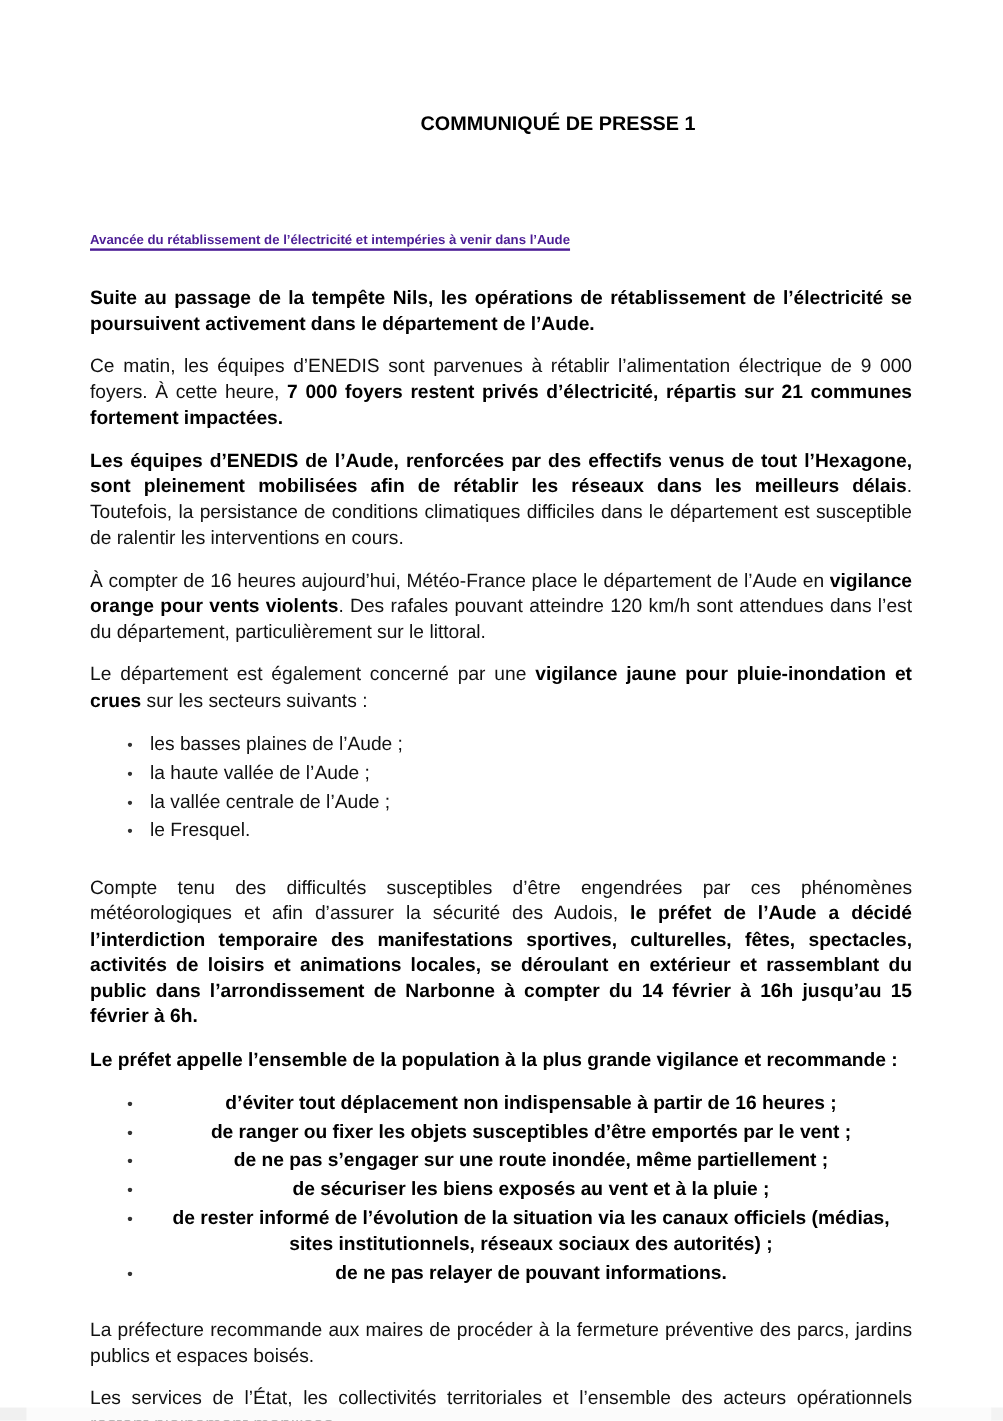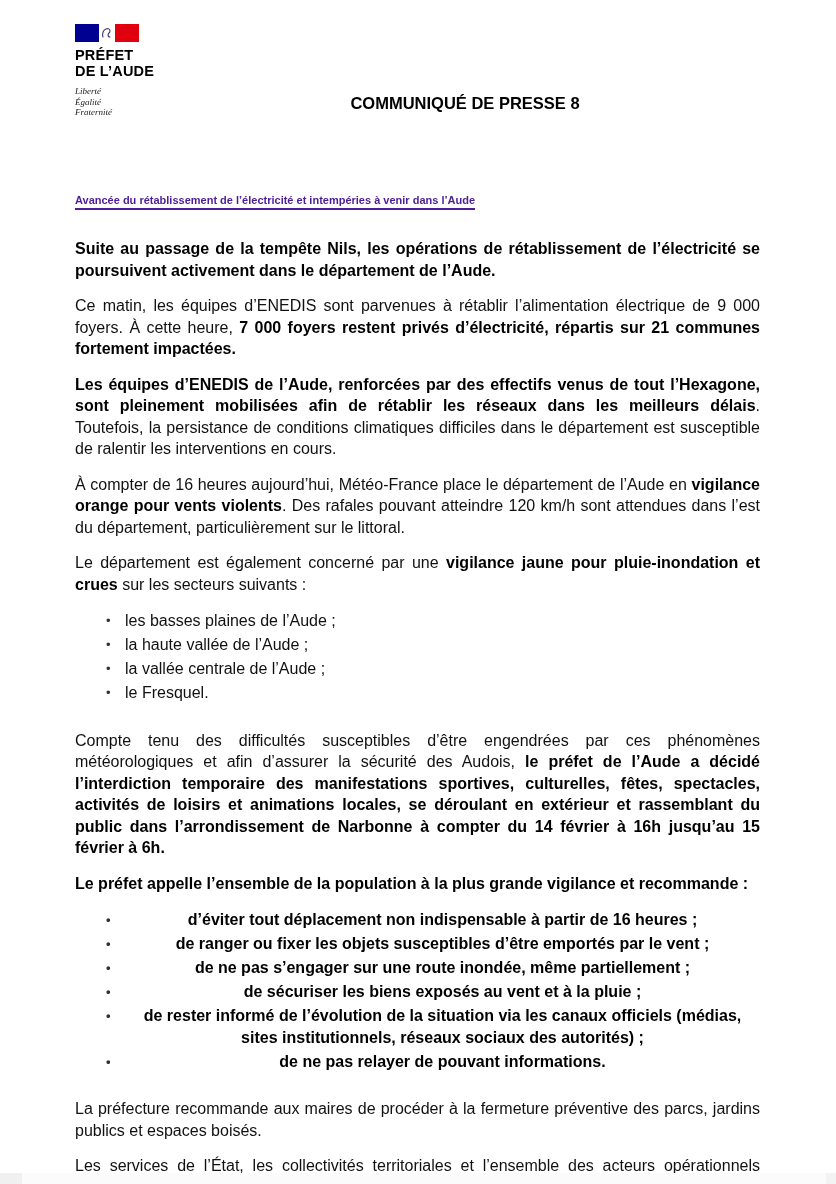--- a/index.html
+++ b/index.html
@@ -68,42 +68,22 @@
   .page-bottom .corner-left  { position: absolute; left: 0; bottom: 0; width: 22px; height: 11px; background: #f0f0f0; }
   .page-bottom .corner-right { position: absolute; right: 0; bottom: 0; width: 10px; height: 11px; background: #f3f3f3; }
 </style>
 </head>
 <body>
 
 <div class="page">
 
   <div class="header">
 
-    <div class="logo">
-      <div class="flag">
-        <span class="f-blue" style="background: rgb(0, 0, 145);"></span>
-        <span class="f-white">
-          <svg width="13" height="14" viewBox="0 0 13 14">
-            <path d="M3 11 C2 8, 3 4, 6 3 C8 2, 10 3, 10 5 C10 7, 8 7, 8 9 C8 10.5, 9 11, 10 11" fill="none" stroke="#3a3a6e" stroke-width="1.1" stroke-linecap="round"></path>
-          </svg>
-        </span>
-        <span class="f-red" style="background: rgb(225, 0, 15);"></span>
-      </div>
-      <div class="inst">
-        <div>PRÉFET</div>
-        <div>DE L’AUDE</div>
-      </div>
-      <div class="motto">
-        <div>Liberté</div>
-        <div>Égalité</div>
-        <div>Fraternité</div>
-      </div>
-    </div>
 
-    <div class="title">COMMUNIQUÉ DE PRESSE 8</div>
+    <div class="title">COMMUNIQUÉ DE PRESSE 1</div>
   </div>
 
   <h1 class="headline">Avancée du rétablissement de l’électricité et intempéries à venir dans l’Aude</h1>
 
   <main class="body-text">
       <p><strong>Suite au passage de la tempête Nils, les opérations de rétablissement de l’électricité se poursuivent activement dans le département de l’Aude.</strong></p>
       <p><span>Ce matin, les équipes d’ENEDIS sont parvenues à rétablir l’alimentation électrique de 9 000 foyers. À cette heure, </span><strong>7 000 foyers restent privés d’électricité, répartis sur 21 communes fortement impactées.</strong></p>
       <p><strong>Les équipes d’ENEDIS de l’Aude, renforcées par des effectifs venus de tout l’Hexagone, sont pleinement mobilisées afin de rétablir les réseaux dans les meilleurs délais</strong><span>. Toutefois, la persistance de conditions climatiques difficiles dans le département est susceptible de ralentir les interventions en cours.</span></p>
       <p><span>À compter de 16 heures aujourd’hui, Météo-France place le département de l’Aude en </span><strong>vigilance orange pour vents violents</strong><span>. Des rafales pouvant atteindre 120 km/h sont attendues dans l’est du département, particulièrement sur le littoral.</span></p>
       <p><span>Le département est également concerné par une </span><strong>vigilance jaune pour pluie-inondation et crues</strong><span> sur les secteurs suivants :</span></p>

